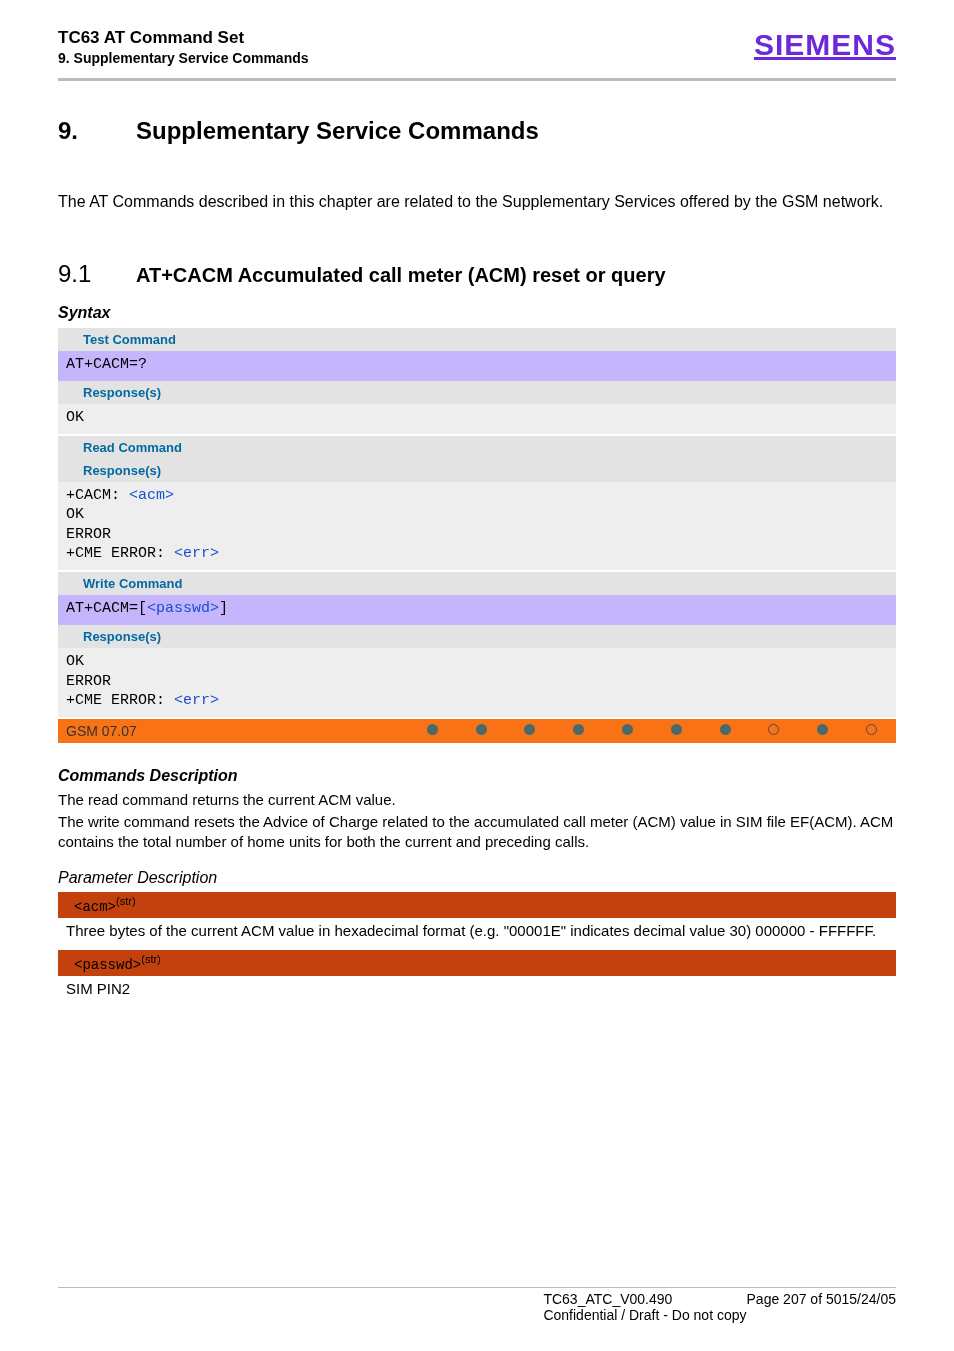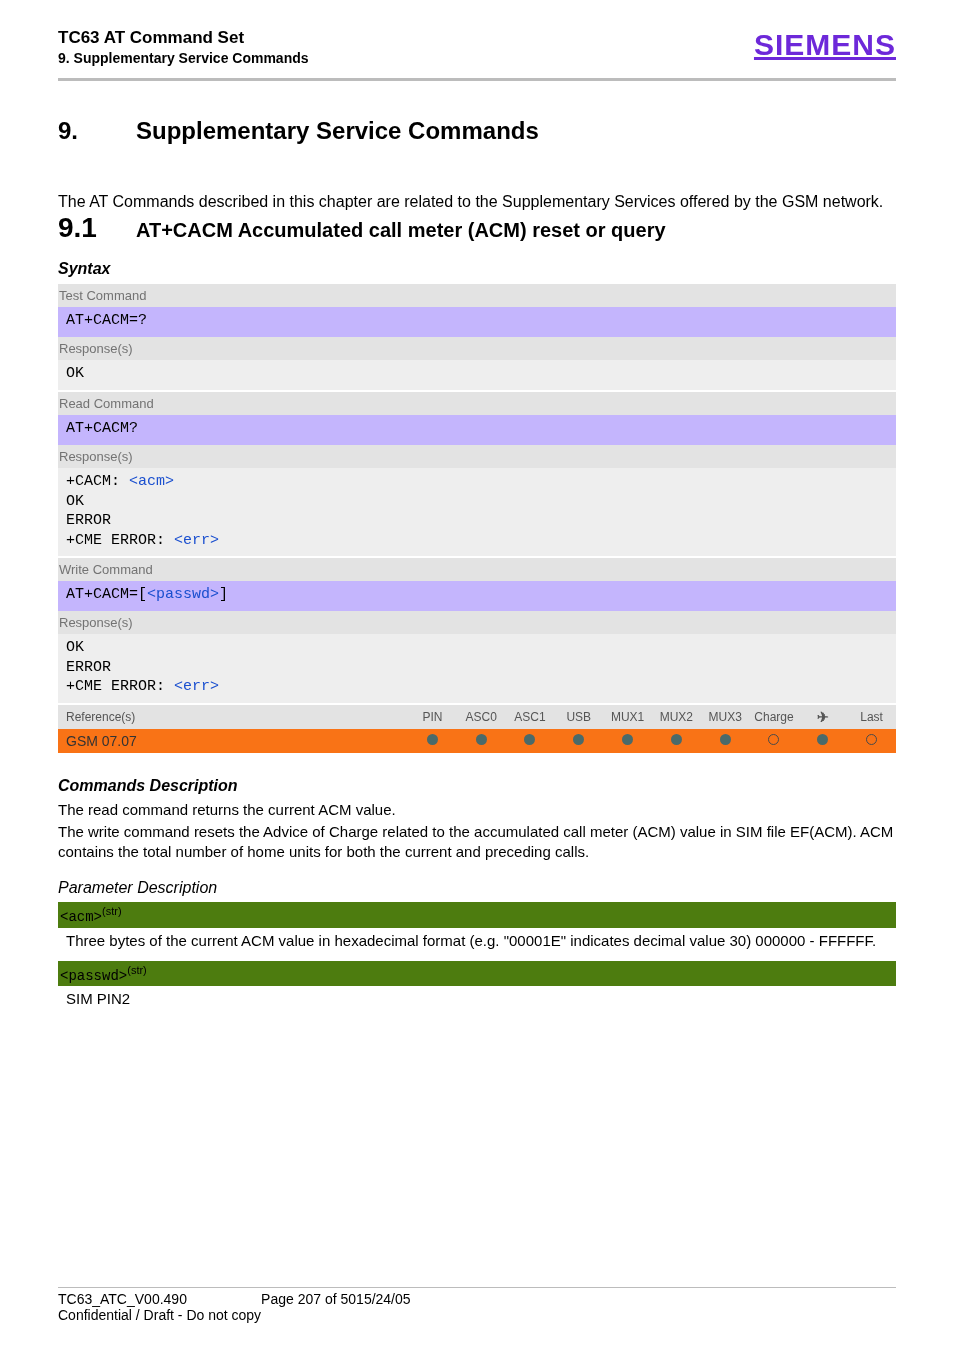--- a/index.html
+++ b/index.html
@@ -9,48 +9,48 @@
   .header-left { display: flex; flex-direction: column; }
   .hdr-title { font-weight: bold; font-size: 17px; }
   .hdr-sub { font-weight: bold; font-size: 14px; margin-top: 2px; }
   .brand { font-family: Arial, Helvetica, sans-serif; font-weight: 900; font-size: 30px; letter-spacing: 1px; color: #6d28d9; text-decoration: underline; }
   .hr-thick { height: 3px; background: #bcbcbc; margin-top: 12px; margin-bottom: 36px; }
   .chapter-row { display: flex; align-items: baseline; margin-bottom: 46px; }
   .chapter-num { font-size: 24px; font-weight: bold; width: 78px; }
   .chapter-title { font-size: 24px; font-weight: bold; }
   .intro-p { font-size: 16px; line-height: 1.32; }
   .sect-row { display: flex; align-items: baseline; margin-bottom: 16px; }
-  .sect-num { font-size: 28px; font-weight: bold; width: 78px; }
+  .sect-num { font-size: 24px; font-weight: normal; width: 78px; margin-top: 48px; }
   .sect-title { font-size: 20px; font-weight: bold; }
   .syntax-hdr { font-style: italic; font-weight: bold; font-size: 16px; margin-bottom: 6px; }
   .syntax-box { width: 100%; }
-  .sy-label { background: #e3e3e3; padding: 4px 8px 3px 1px; font-size: 13px; color: #737373; border-bottom: 1px solid #e3e3e3; }
+  .sy-label { background: #e3e3e3; padding: 4px 8px 3px 25px; font-size: 13px; color: #0369a1; border-bottom: 1px solid #e3e3e3; font-weight: bold; }
   .sy-body { background: #c4b5fd; padding: 4px 8px 6px 8px; font-family: "Courier New", Courier, monospace; font-size: 15px; line-height: 1.35; }
   .sy-body-resp { background: #eeeeee; padding: 4px 8px 6px 8px; font-family: "Courier New", Courier, monospace; font-size: 15px; line-height: 1.3; }
   .sy-sep { height: 2px; background: #fff; }
   .param-link { color: #1a4fcf; }
   .ref-row { display: flex; background: #f97316; font-size: 12px; color: #555; }
   .ref-label-row { background: #e3e3e3; }
   .ref-left { flex: 0 0 350px; padding: 4px 8px; display: flex; align-items: center; }
   .ref-right { flex: 1; display: flex; align-items: center; }
   .ref-col { flex: 1; text-align: center; padding: 4px 0; font-size: 12px; }
   .dot { width: 11px; height: 11px; border-radius: 50%; display: inline-block; }
   .dot-solid { background: #4a6a6a; }
   .dot-open { border: 1.3px solid #4a4a4a; background: transparent; }
   .arrow { font-size: 14px; font-weight: bold; }
   .gsm-text { font-size: 14px; color: #333; }
   .cmd-desc-hdr { font-style: italic; font-weight: bold; font-size: 16px; margin-top: 24px; margin-bottom: 5px; }
   .desc-p { font-size: 15px; line-height: 1.3; margin-bottom: 3px; }
   .param-hdr { font-style: italic; font-weight: normal; font-size: 16px; margin-top: 18px; margin-bottom: 5px; }
-  .param-tag { background: #4d7c0f; padding: 3px 2px; font-family: "Courier New", monospace; font-size: 14px; }
+  .param-tag { background: #c2410c; padding: 3px 16px; font-family: "Courier New", monospace; font-size: 14px; }
   .param-tag sup { font-family: Arial, sans-serif; font-size: 11px; }
   .param-body { padding: 3px 8px 10px 8px; font-size: 15px; line-height: 1.3; }
   .footer { position: absolute; bottom: 28px; left: 58px; right: 58px; }
   .hr-thin { height: 1.5px; background: #bcbcbc; margin-bottom: 3px; }
-  .footer-row { display: flex; justify-content: flex-start; font-size: 14px; }
+  .footer-row { display: flex; justify-content: flex-end; font-size: 14px; }
   .footer-left { text-align: left; }
   .footer-center { text-align: center; }
   .footer-right { text-align: right; }
 </style>
 </head>
 <body>
 
 <div class="header-row">
   <div class="header-left">
     <span class="hdr-title">TC63 AT Command Set</span>
@@ -76,21 +76,20 @@
 
 <div class="syntax-box">
 
   <div class="sy-label">Test Command</div>
   <div class="sy-body">AT+CACM=?</div>
   <div class="sy-label">Response(s)</div>
   <div class="sy-body-resp">OK</div>
   <div class="sy-sep"></div>
 
   <div class="sy-label">Read Command</div>
-  <div class="sy-body">AT+CACM?</div>
   <div class="sy-label">Response(s)</div>
   <div class="sy-body-resp">
     <span>+CACM: </span><span class="param-link">&lt;acm&gt;</span><br>
     <span>OK</span><br>
     <span>ERROR</span><br>
     <span>+CME ERROR: </span><span class="param-link">&lt;err&gt;</span>
   </div>
   <div class="sy-sep"></div>
 
   <div class="sy-label">Write Command</div>
@@ -98,35 +97,20 @@
     <span>AT+CACM=[</span><span class="param-link">&lt;passwd&gt;</span><span>]</span>
   </div>
   <div class="sy-label">Response(s)</div>
   <div class="sy-body-resp">
     <span>OK</span><br>
     <span>ERROR</span><br>
     <span>+CME ERROR: </span><span class="param-link">&lt;err&gt;</span>
   </div>
   <div class="sy-sep"></div>
 
-  <div class="ref-row ref-label-row">
-    <div class="ref-left">Reference(s)</div>
-    <div class="ref-right">
-      <div class="ref-col">PIN</div>
-      <div class="ref-col">ASC0</div>
-      <div class="ref-col">ASC1</div>
-      <div class="ref-col">USB</div>
-      <div class="ref-col">MUX1</div>
-      <div class="ref-col">MUX2</div>
-      <div class="ref-col">MUX3</div>
-      <div class="ref-col">Charge</div>
-      <div class="ref-col arrow">✈</div>
-      <div class="ref-col">Last</div>
-    </div>
-  </div>
   <div class="ref-row">
     <div class="ref-left gsm-text">GSM 07.07</div>
     <div class="ref-right">
       <div class="ref-col"><span class="dot dot-solid"></span></div>
       <div class="ref-col"><span class="dot dot-solid"></span></div>
       <div class="ref-col"><span class="dot dot-solid"></span></div>
       <div class="ref-col"><span class="dot dot-solid"></span></div>
       <div class="ref-col"><span class="dot dot-solid"></span></div>
       <div class="ref-col"><span class="dot dot-solid"></span></div>
       <div class="ref-col"><span class="dot dot-solid"></span></div>

